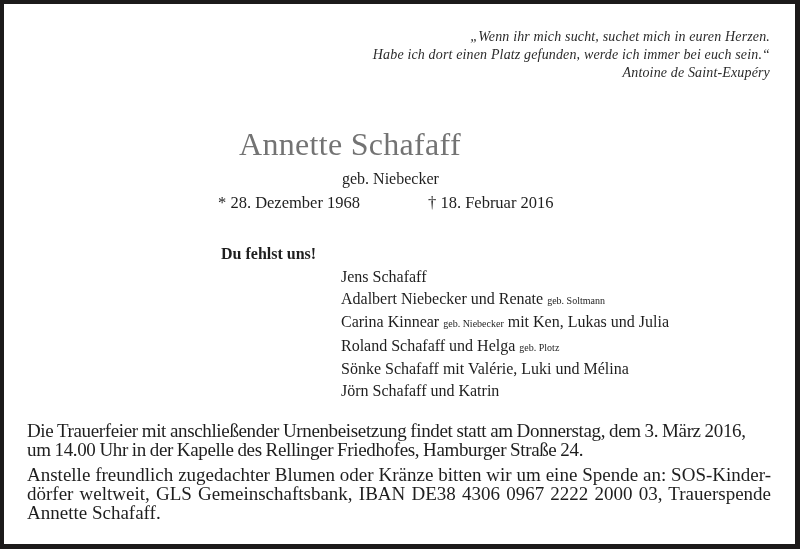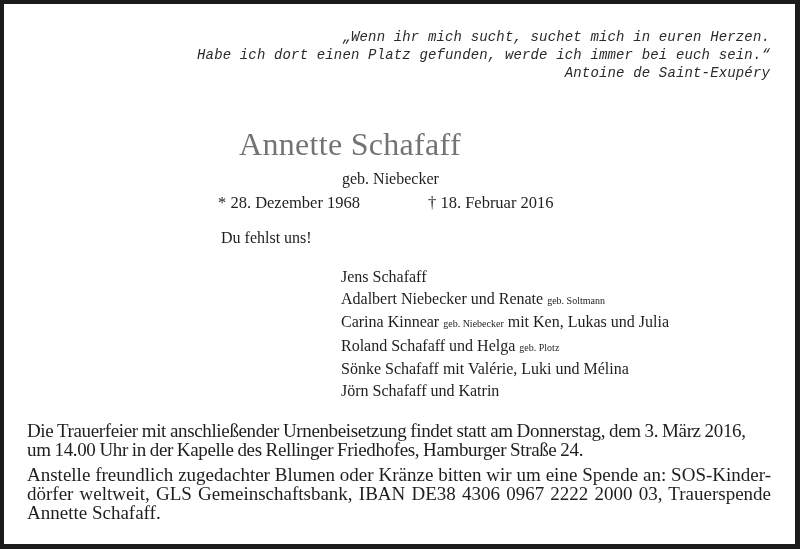--- a/index.html
+++ b/index.html
@@ -14,30 +14,30 @@
       width: 791px; height: 540px;
       background: #ffffff;
     }
     .abs { position: absolute; white-space: nowrap; }
     .quote {
       position: absolute; right: 25px; top: 24px;
       text-align: right; font-style: italic;
       font-size: 14px; line-height: 18px; color: #2a2a2a;
       letter-spacing: 0.15px;
     }
-    .quote div { white-space: nowrap; font-family: Liberation Mono, monospace; }
+    .quote div { white-space: nowrap; }
     .name {
       left: 235px; top: 116px;
       font-size: 32px; line-height: 48px; color: #737373;
       letter-spacing: 0.3px;
     }
     .maiden { left: 338px; top: 165px; font-size: 16px; line-height: 20px; }
     .born   { left: 214px; top: 188px; font-size: 16.5px; line-height: 22px; }
     .died   { left: 424px; top: 188px; font-size: 16.5px; line-height: 22px; }
-    .miss   { left: 217px; top: 224px; font-size: 16px; line-height: 20px; }
+    .miss   { left: 217px; top: 240px; font-size: 16px; line-height: 20px; font-weight: bold; }
     .family {
       left: 337px; top: 262px;
       font-size: 16px; line-height: 21.5px;
     }
     .family .row { white-space: nowrap; }
     .small { font-size: 10px; }
     .body-text {
       position: absolute; left: 23px; width: 744px;
       font-size: 19px; line-height: 19px;
     }

